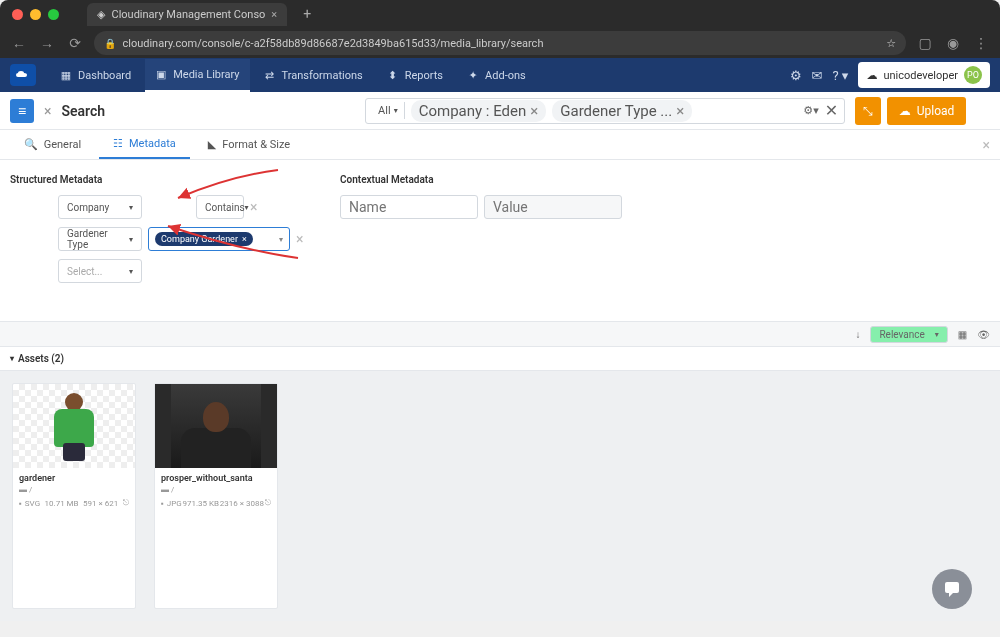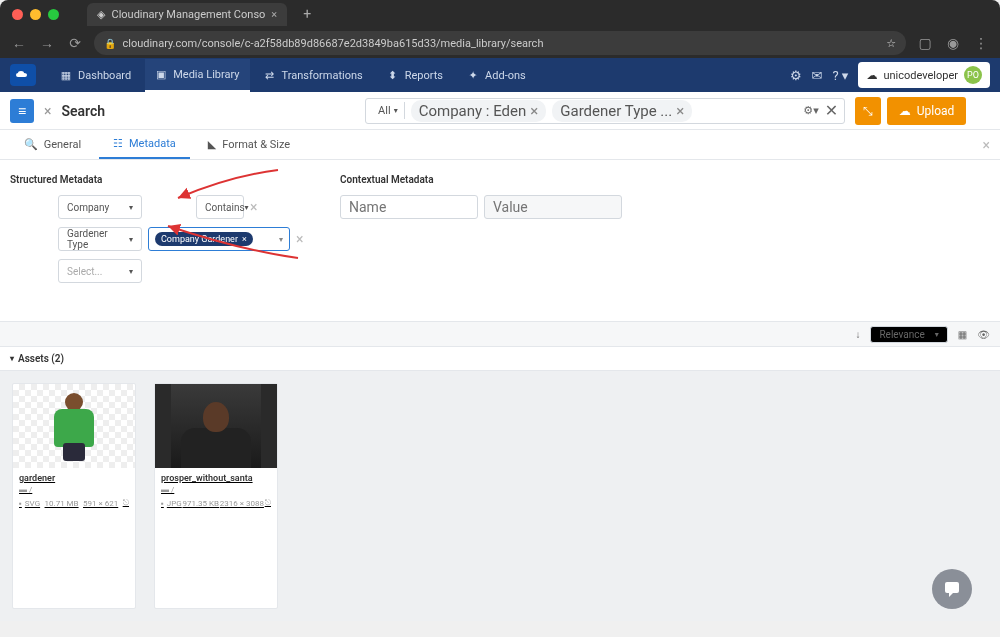--- a/index.html
+++ b/index.html
@@ -59,25 +59,25 @@
 .tag-input { border: 1px solid #2d7dd6; border-radius: 3px; height: 24px; padding: 2px 6px; display: flex; align-items: center; gap: 4px; flex: 1; position: relative; }
 .tag { background: #1d3a6e; color: #fff; font-size: 9px; padding: 2px 6px; border-radius: 9px; display: flex; align-items: center; gap: 4px; }
 .tag-caret { margin-left: auto; color: #888; font-size: 9px; }
 .row-x { color: #bbb; font-size: 14px; width: 14px; }
 .ctx-input { border: 1px solid #d3d8de; border-radius: 3px; height: 24px; padding: 0 8px; font-size: 14px; color: #999; width: 138px; }
 .ctx-input.val { background: #f6f7f8; }
 
 .arrow-svg { position: absolute; pointer-events: none; }
 
 .results-bar { background: #f6f7f8; height: 26px; display: flex; align-items: center; padding: 0 10px; justify-content: flex-end; gap: 10px; font-size: 10px; color: #666; border-top: 1px solid #e4e7eb; border-bottom: 1px solid #e4e7eb; }
-.sort-dd { border: 1px solid #d3d8de; background: #000000; padding: 2px 8px; border-radius: 3px; display: flex; align-items: center; gap: 10px; }
+.sort-dd { border: 1px solid #d3d8de; background: #86efac; padding: 2px 8px; border-radius: 3px; display: flex; align-items: center; gap: 10px; }
 
 .assets-header { background: #fff; padding: 6px 10px; font-size: 10px; font-weight: 600; color: #333; display: flex; align-items: center; gap: 4px; border-bottom: 1px solid #e4e7eb; }
 .assets-grid { background: #eef0f2; padding: 12px; display: flex; gap: 18px; min-height: 250px; }
-.asset-card { width: 124px; background: #fff; border: 1px solid #e4e7eb; border-radius: 2px; text-decoration: underline; }
+.asset-card { width: 124px; background: #fff; border: 1px solid #e4e7eb; border-radius: 2px; }
 .thumb { width: 100%; height: 84px; display: flex; align-items: center; justify-content: center; position: relative; }
 .thumb.checker { background-image: linear-gradient(45deg,#eee 25%,transparent 25%),linear-gradient(-45deg,#eee 25%,transparent 25%),linear-gradient(45deg,transparent 75%,#eee 75%),linear-gradient(-45deg,transparent 75%,#eee 75%); background-size: 12px 12px; background-position: 0 0,0 6px,6px -6px,-6px 0; }
 .person1 { width: 48px; height: 70px; position: relative; }
 .person1 .head { width: 18px; height: 18px; background: #7a4e2e; border-radius: 50%; position: absolute; top: 2px; left: 15px; }
 .person1 .body { width: 40px; height: 38px; background: #3da84a; border-radius: 8px 8px 4px 4px; position: absolute; top: 18px; left: 4px; }
 .person1 .legs { width: 22px; height: 18px; background: #2a2a3a; position: absolute; top: 52px; left: 13px; border-radius: 3px; }
 .thumb.photo { background: #2a2a2a; }
 .person2 { width: 90px; height: 84px; position: relative; background: linear-gradient(#3a3a3a,#1a1a1a); }
 .person2 .head { width: 26px; height: 30px; background: #5a3a28; border-radius: 50% 50% 45% 45%; position: absolute; top: 18px; left: 32px; }
 .person2 .body { width: 70px; height: 40px; background: #222; position: absolute; top: 44px; left: 10px; border-radius: 14px 14px 0 0; }

